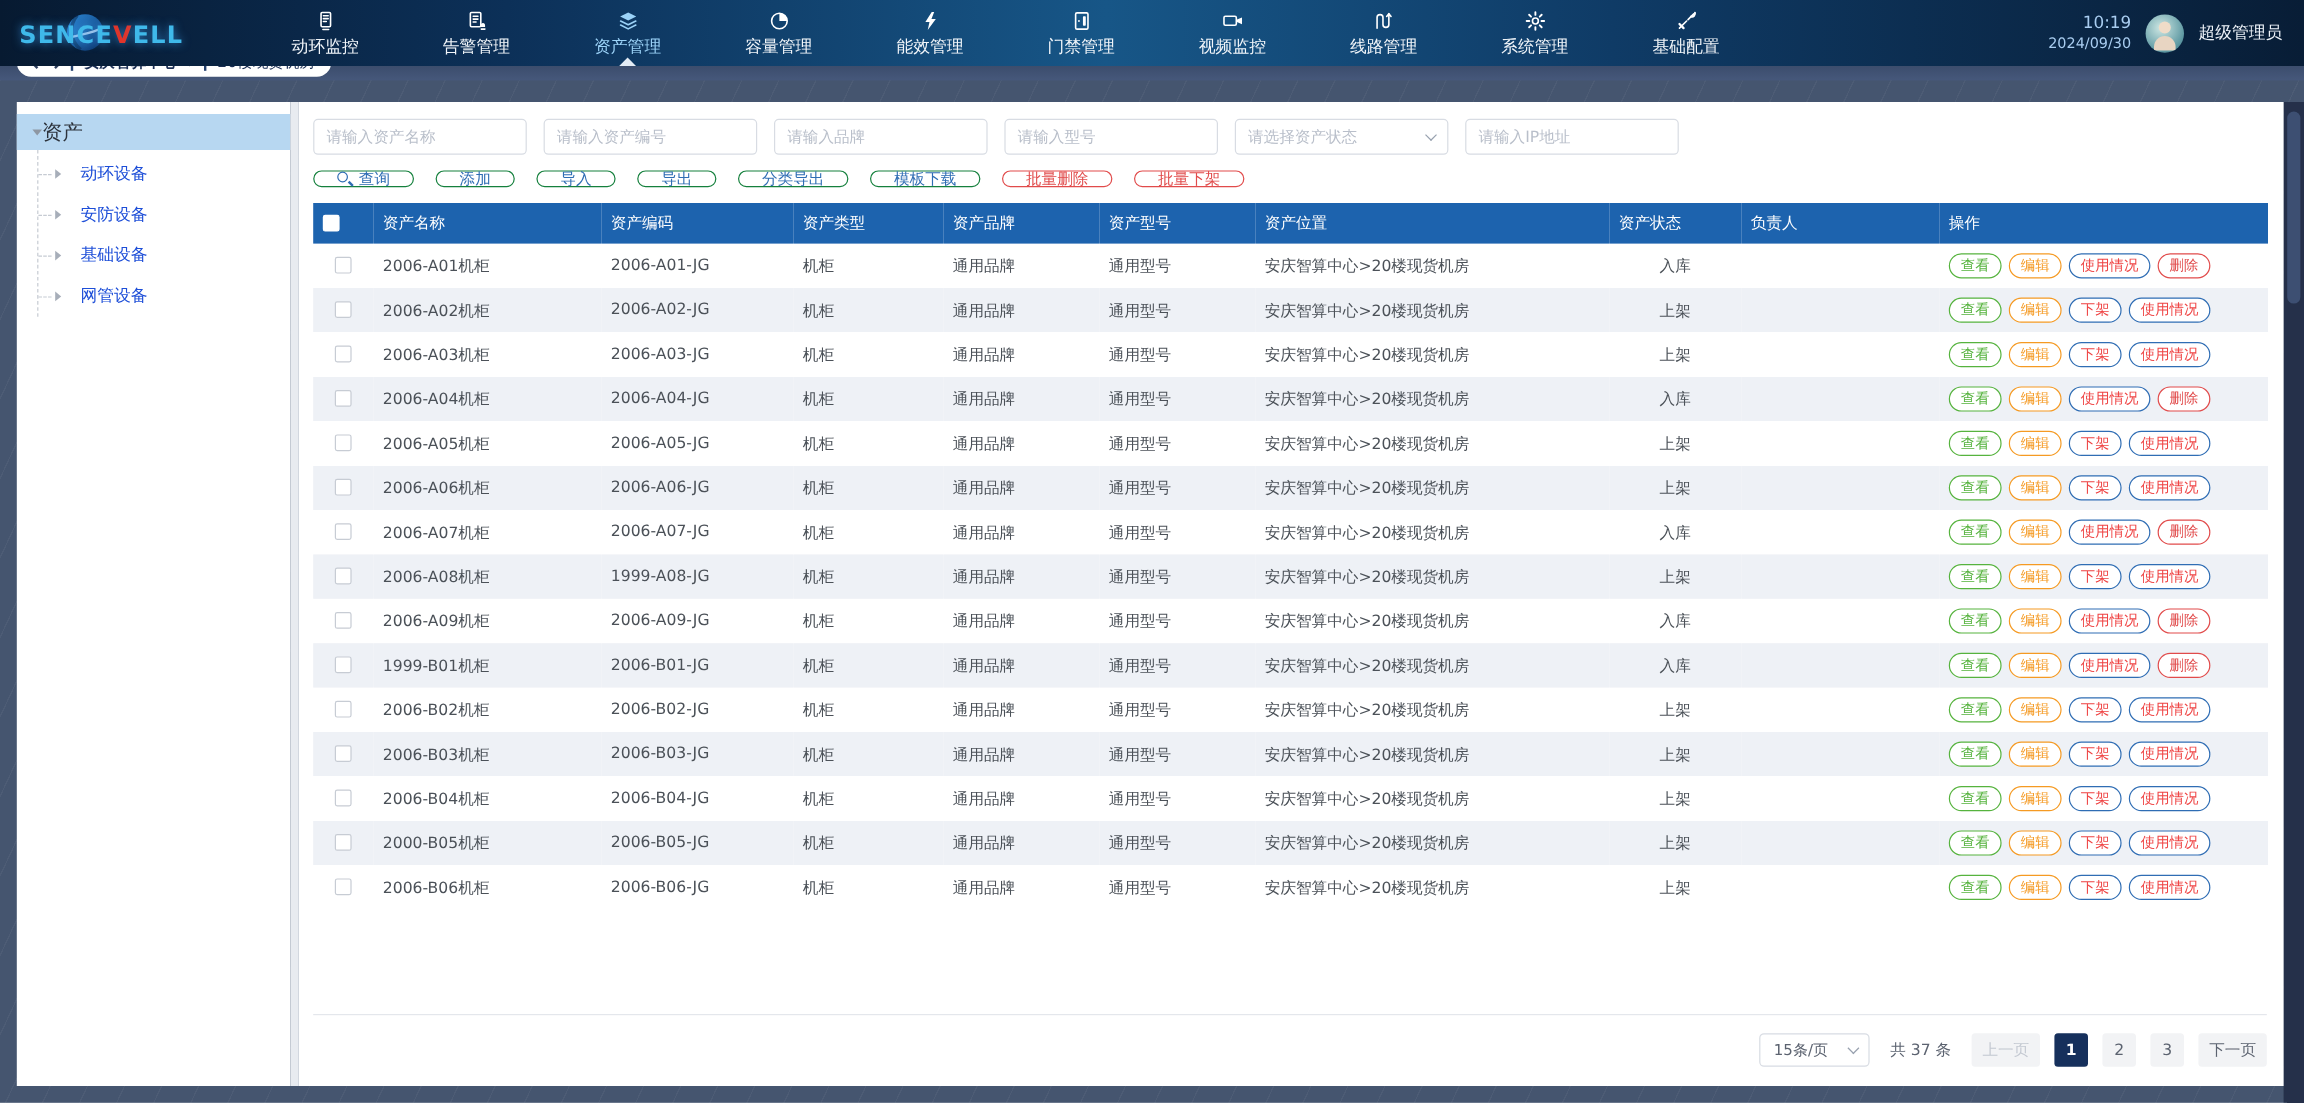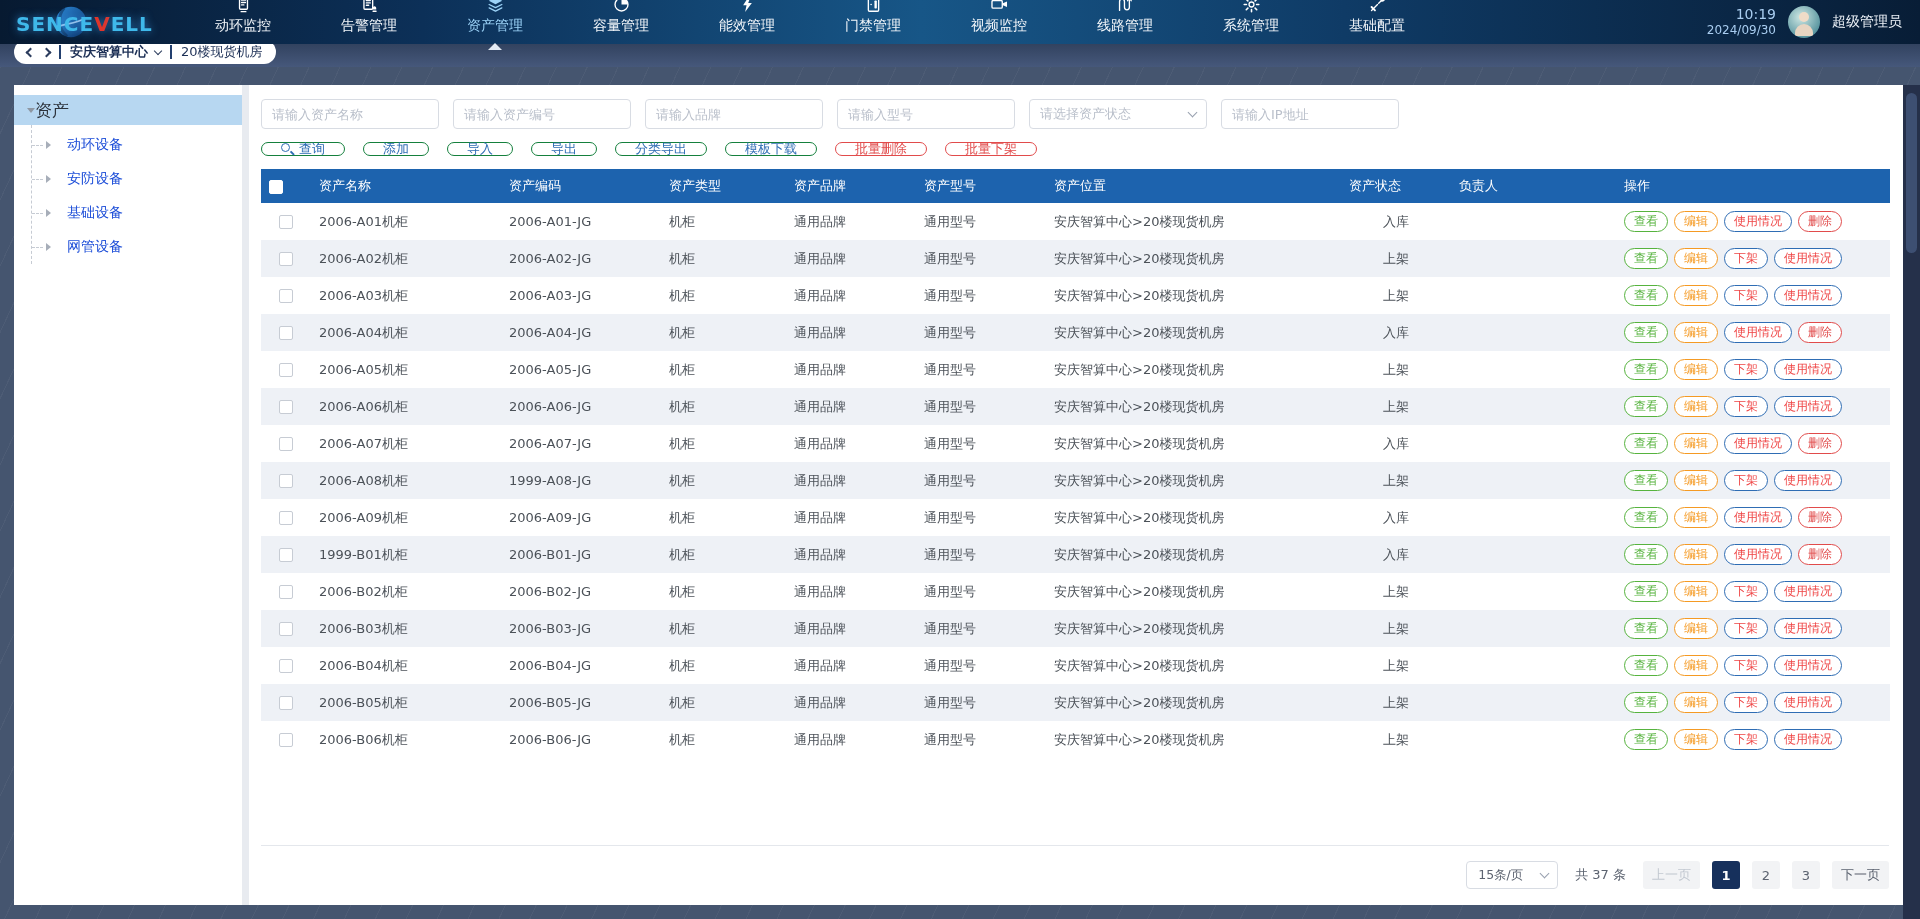--- a/index.html
+++ b/index.html
@@ -4,29 +4,29 @@
 <title>资产管理</title>
 <style>
   *{box-sizing:border-box}
   html,body{margin:0;padding:0}
   body{
     width:1920px;height:919px;position:relative;overflow:hidden;
     font-family:"DejaVu Sans","Liberation Sans",sans-serif;
     background:repeating-linear-gradient(115deg,rgba(255,255,255,.045) 0 1px,transparent 1px 28px),#45556f;
   }
   
-  .topnav{position:absolute;top:0;left:0;right:0;height:44px;display:flex;align-items:center;z-index:5;
-    background:linear-gradient(90deg,#071a31 0%,#0c3058 22%,#175687 48%,#0f3b66 70%,#081d36 100%);}
+  .topnav{position:absolute;top:0;left:0;right:0;height:55px;display:flex;align-items:center;z-index:5;
+    background:linear-gradient(90deg,#071a31 0%,#0c3058 22%,#175687 48%,#0f3b66 70%,#081d36 100%);gap:28px;}
   .logo{position:relative;width:180px;height:55px;flex:none}
   .globe{position:absolute;left:52px;top:8px;width:38px;height:38px;opacity:.95}
   .logo-text{position:absolute;left:16px;top:17px;font-size:20px;font-weight:bold;letter-spacing:1px;
     color:#3fb9ea;text-shadow:0 0 8px rgba(64,170,255,.7);z-index:1;white-space:nowrap}
   .logo-v{color:#e0352b}
   .nav-menu{display:flex;height:55px}
-  .nav-item{width:126px;height:55px;display:flex;flex-direction:column;align-items:center;gap:3px;
+  .nav-item{width:126px;height:55px;display:flex;flex-direction:column;align-items:center;justify-content:center;gap:3px;
     color:#f2f6fa;font-size:14px;position:relative;cursor:pointer}
   .nav-item .nicon{height:19px;display:flex;align-items:center;justify-content:center;color:#fff}
   .nav-item.active{color:#9bd2f7}
   .nav-item.active .nicon{color:#9bd2f7}
   .nav-item.active::after{content:'';position:absolute;bottom:0;left:50%;margin-left:-7px;
     border-left:7px solid transparent;border-right:7px solid transparent;border-bottom:7px solid #e3ebf4}
   .nav-right{margin-left:auto;display:flex;align-items:center;gap:12px;padding-right:18px}
   .clock{text-align:right;color:#a9cdf0;font-size:14px;line-height:1.25}
   .clock .date{font-size:12px}
   .avatar{width:32px;height:32px;border-radius:50%;position:relative;overflow:hidden;flex:none;
@@ -485,21 +485,21 @@
             <td>机柜</td>
             <td>通用品牌</td>
             <td>通用型号</td>
             <td>安庆智算中心&gt;20楼现货机房</td>
             <td class="center">上架</td>
             <td></td>
             <td><button class="act green">查看</button><button class="act orange">编辑</button><button class="act blue">下架</button><button class="act blue">使用情况</button></td>
           </tr>
           <tr>
             <td class="center"><span class="cb"></span></td>
-            <td>2006-B05机柜</td>
+            <td>2000-B05机柜</td>
             <td>2006-B05-JG</td>
             <td>机柜</td>
             <td>通用品牌</td>
             <td>通用型号</td>
             <td>安庆智算中心&gt;20楼现货机房</td>
             <td class="center">上架</td>
             <td></td>
             <td><button class="act green">查看</button><button class="act orange">编辑</button><button class="act blue">下架</button><button class="act blue">使用情况</button></td>
           </tr>
           <tr>

